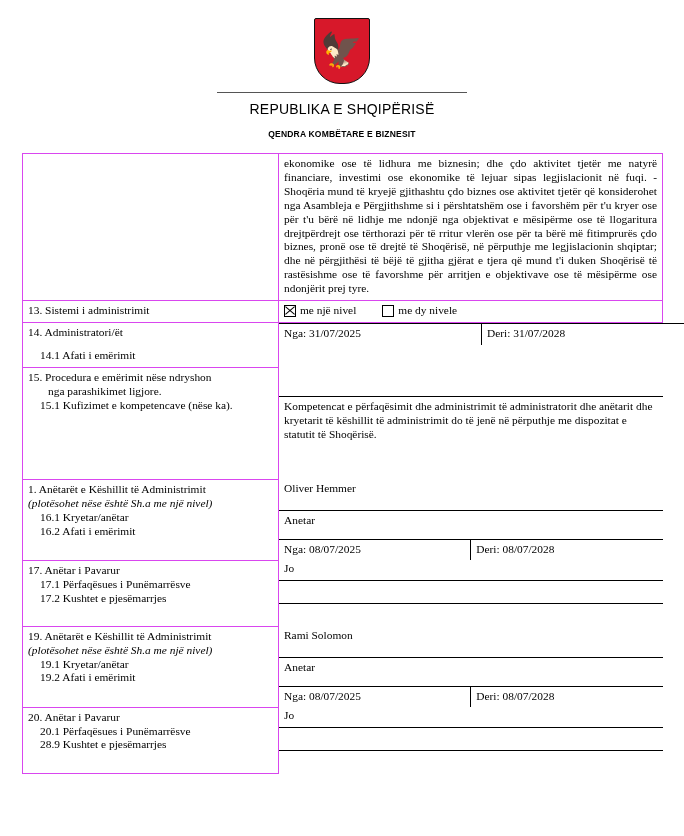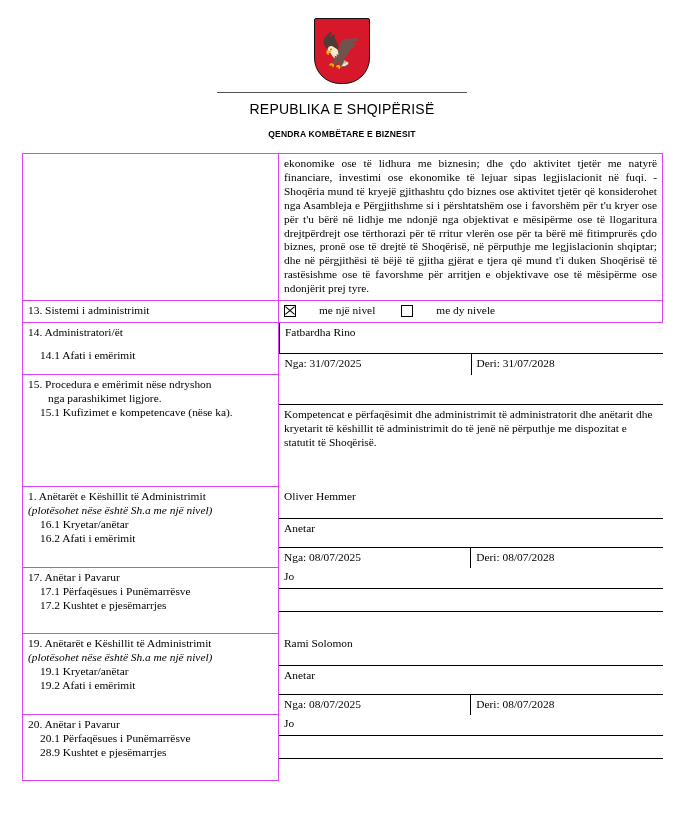--- a/index.html
+++ b/index.html
@@ -118,21 +118,21 @@
 
   
   .optrow {
     display: flex;
     align-items: flex-start;
     gap: 26px;
   }
   .opt {
     display: flex;
     align-items: center;
-    gap: 23px;
+    gap: 4px;
   }
   .box {
     width: 10px;
     height: 10px;
     border: 1px solid #000;
     display: inline-block;
     position: relative;
     flex: none;
   }
   .box.checked::before,
@@ -195,23 +195,20 @@
 
     <tr>
       <td>
         <span>14. Administratori/ët</span>
         <div class="spacer-line"></div>
         <span class="sub">14.1  Afati i emërimit</span>
       </td>
       <td colspan="2" style="padding:0;border:none;">
         <table style="border-collapse:collapse;width:100%;table-layout:fixed;">
           <tbody>
-                <tr>
-            <td colspan="2" style="border:1px solid #000;border-top:none;border-right:none;height:23px;">Fatbardha Rino</td>
-          </tr>
           <tr>
             <td style="border:1px solid #000;border-bottom:none;border-left:none;border-right:1px solid #000;width:192px;">Nga: 31/07/2025</td>
             <td style="border:1px solid #000;border-bottom:none;border-right:none;width:192px;">Deri: 31/07/2028</td>
           </tr>
         </tbody>
             </table>
       </td>
     </tr>
 
     <tr>

